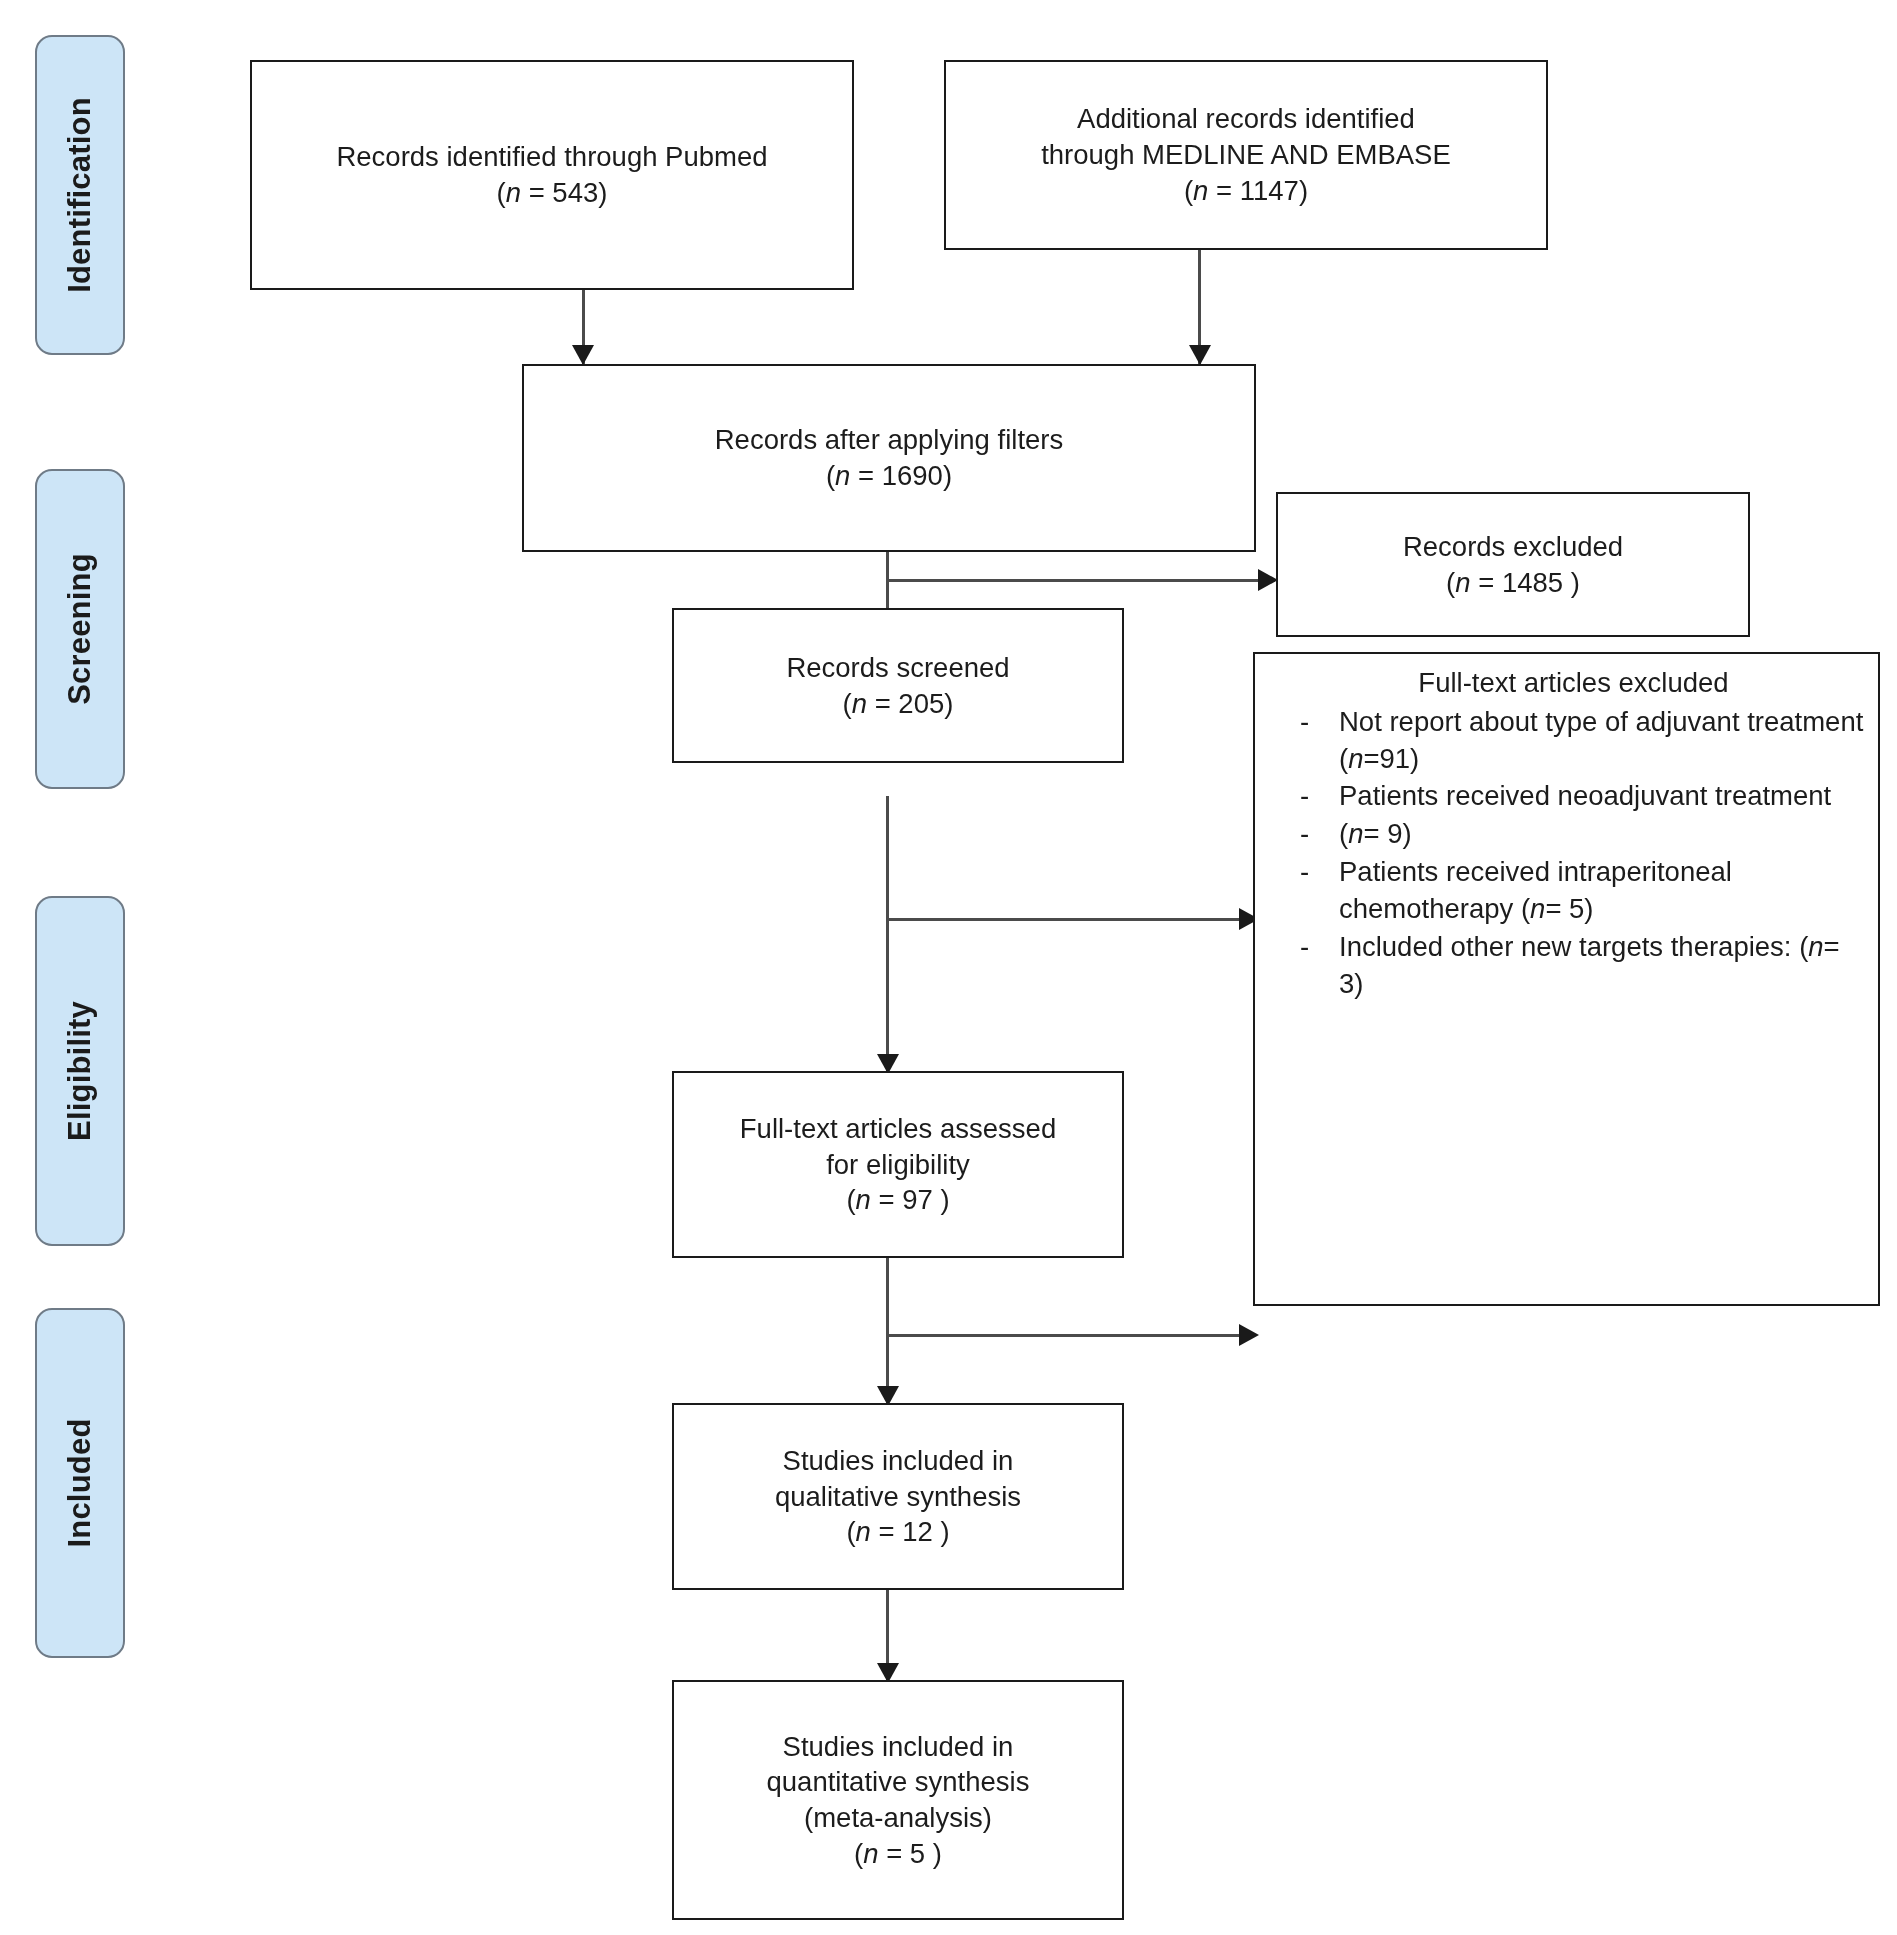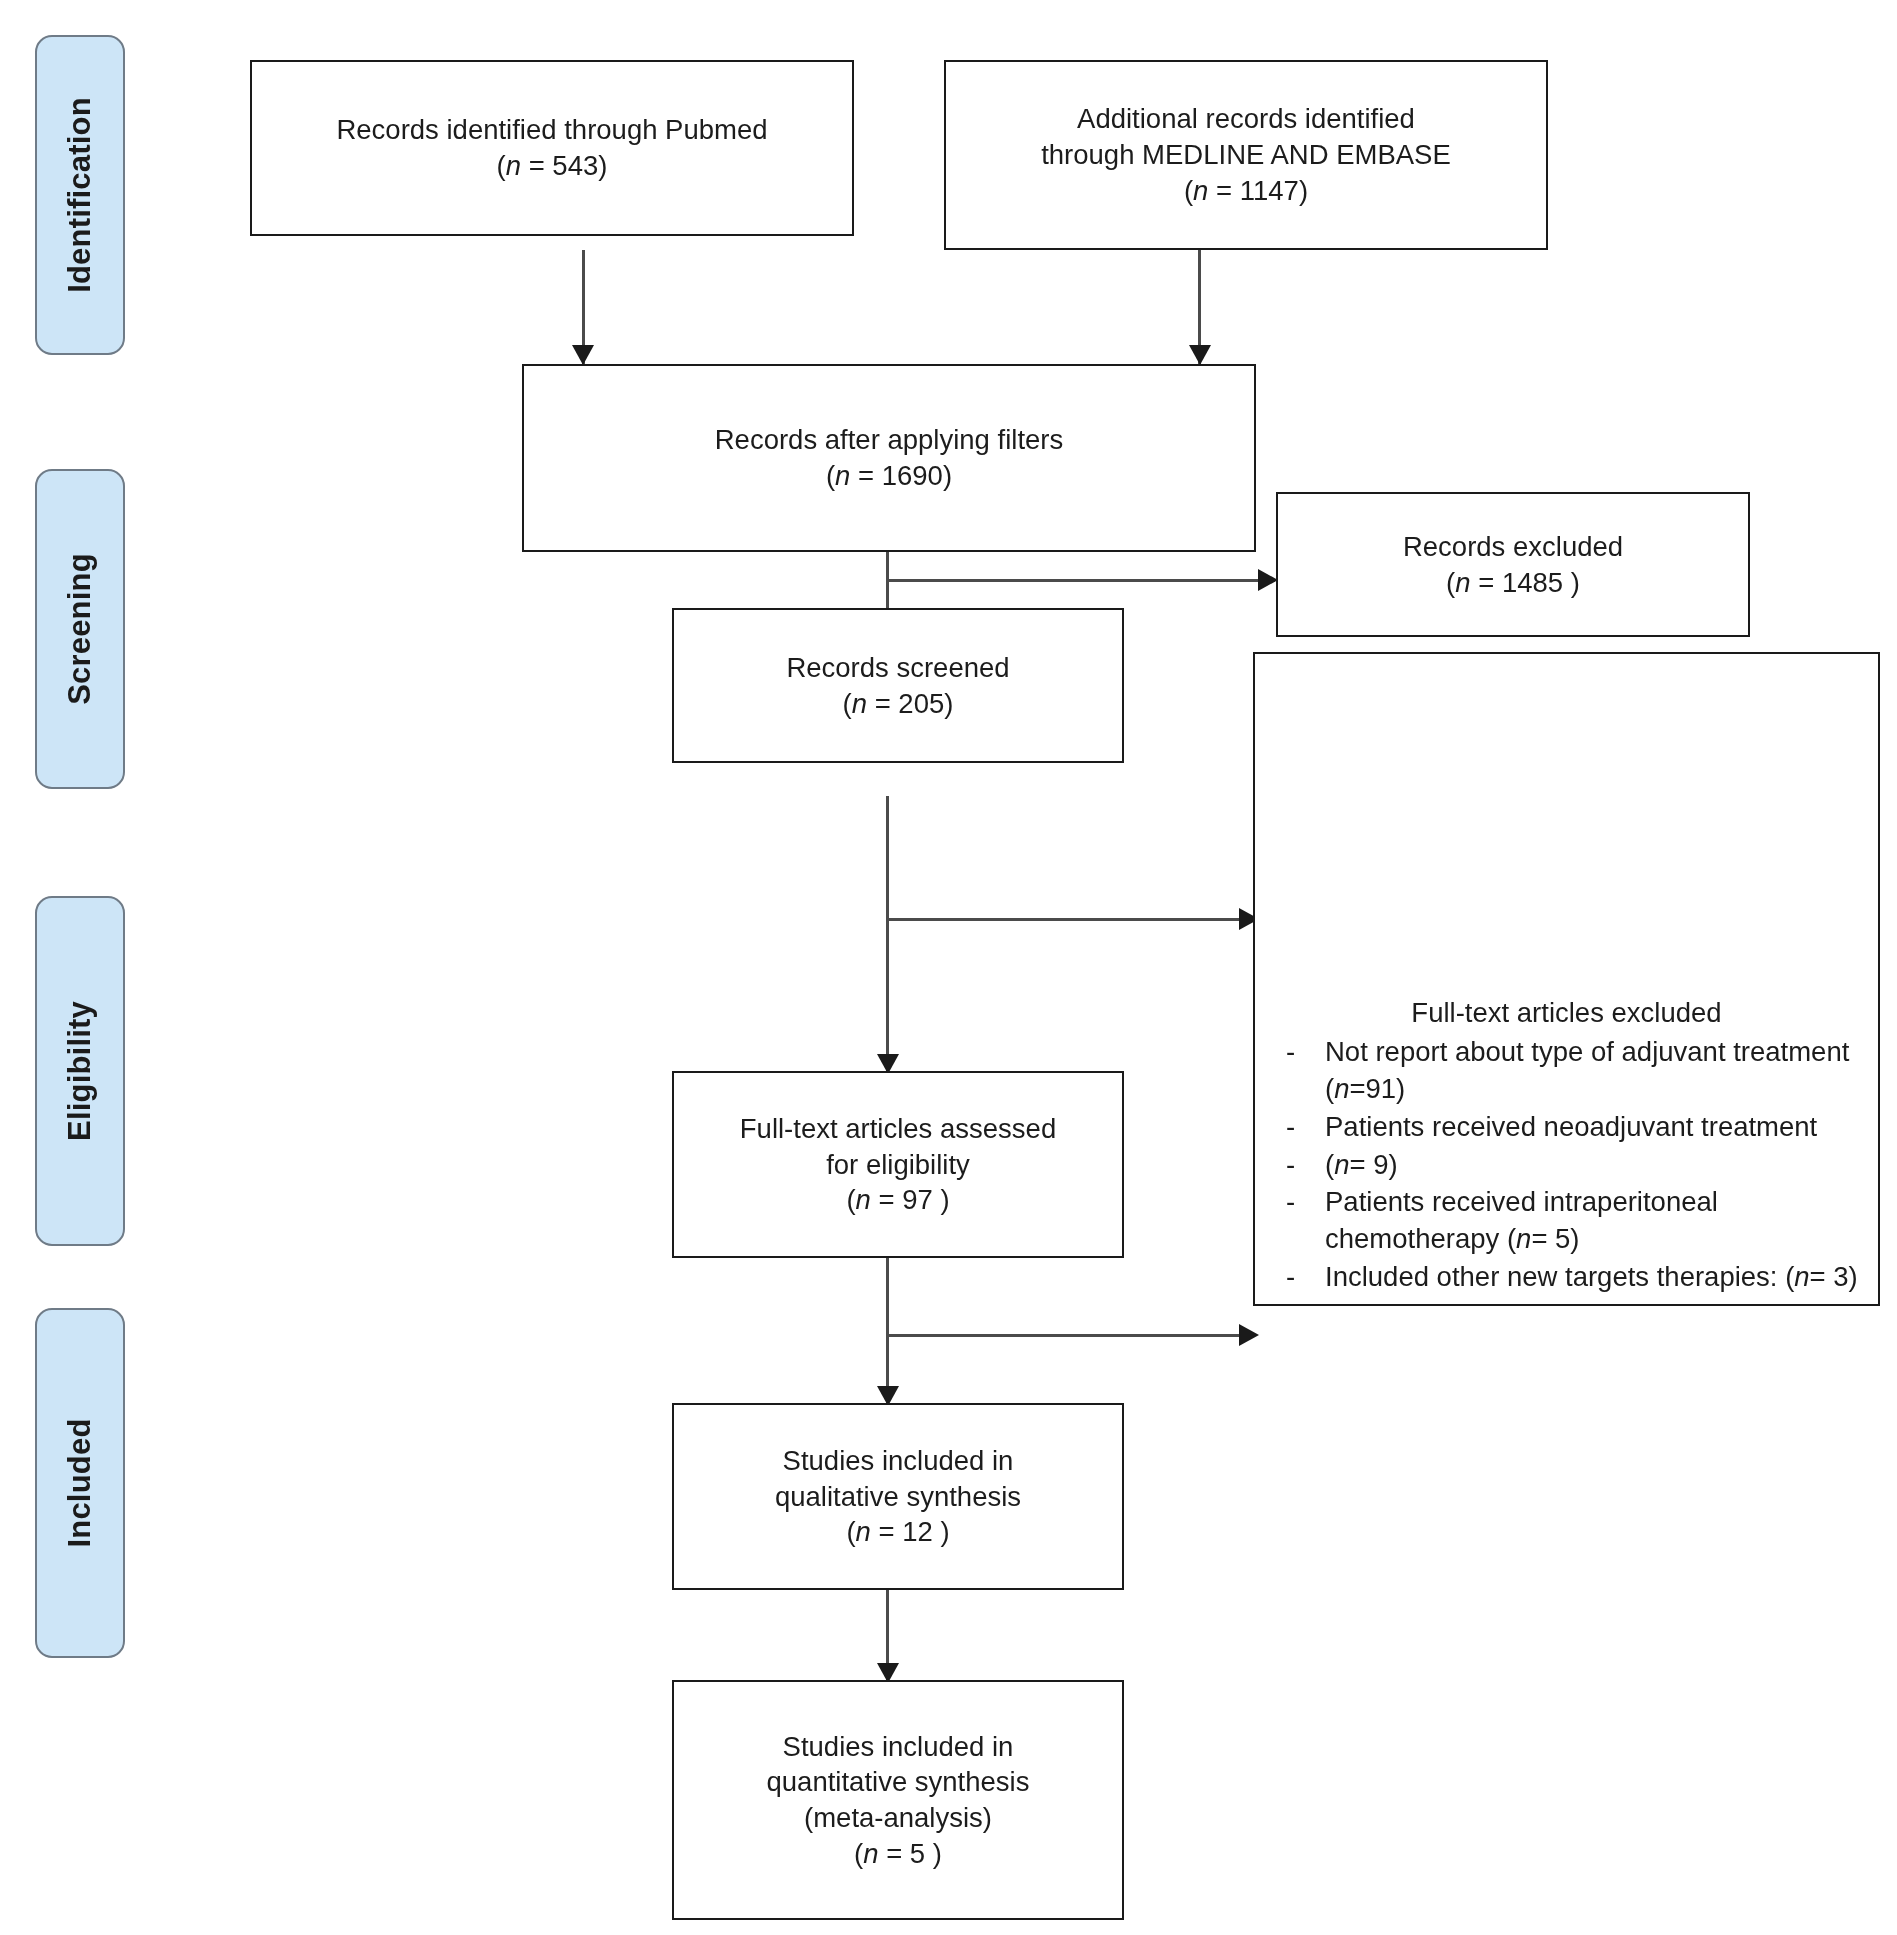--- a/index.html
+++ b/index.html
@@ -53,22 +53,22 @@
   .box-inner {
     font-size: 27.5px;
     line-height: 1.30;
     color: #1c1c1c;
   }
   .box-inner .ln { display: block; }
   em.nv { font-style: italic; }
 
   
   .box.listbox {
-    align-items: flex-end;
-    padding: 11px 10px 7px 10px;
+    align-items: flex-start;
+    padding: 11px 10px 7px 24px;
   }
   .listbox .box-inner { width: 100%; }
   .listbox .head { display: block; text-align: center; }
   ul.bullets {
     list-style: none;
     margin: 3px 0 0 0;
     padding: 0;
     text-align: left;
   }
   ul.bullets li {
@@ -147,21 +147,21 @@
 
   <div class="vline" style="left:886px; top:1258px; height:147px;"></div>
   <div class="arrow-down" style="left:877px; top:1386px;"></div>
 
   <div class="hline" style="left:886px; top:1334px; width:369px;"></div>
   <div class="arrow-right" style="left:1239px; top:1324px;"></div>
 
   <div class="vline" style="left:886px; top:1590px; height:92px;"></div>
   <div class="arrow-down" style="left:877px; top:1663px;"></div>
 
-  <div class="box" style="left:250px; top:60px; width:604px; height:176px;">
+  <div class="box" style="left:250px; top:60px; width:604px; height:230px;">
     <div class="box-inner">
       <span class="ln">Records identified through Pubmed</span>
       <span class="ln"><span>(</span><em class="nv">n</em><span> = 543)</span></span>
     </div>
   </div>
 
   <div class="box" style="left:944px; top:60px; width:604px; height:190px;align-items:center;">
     <div class="box-inner">
       <span class="ln">Additional records identified</span>
       <span class="ln">through MEDLINE AND EMBASE</span>

